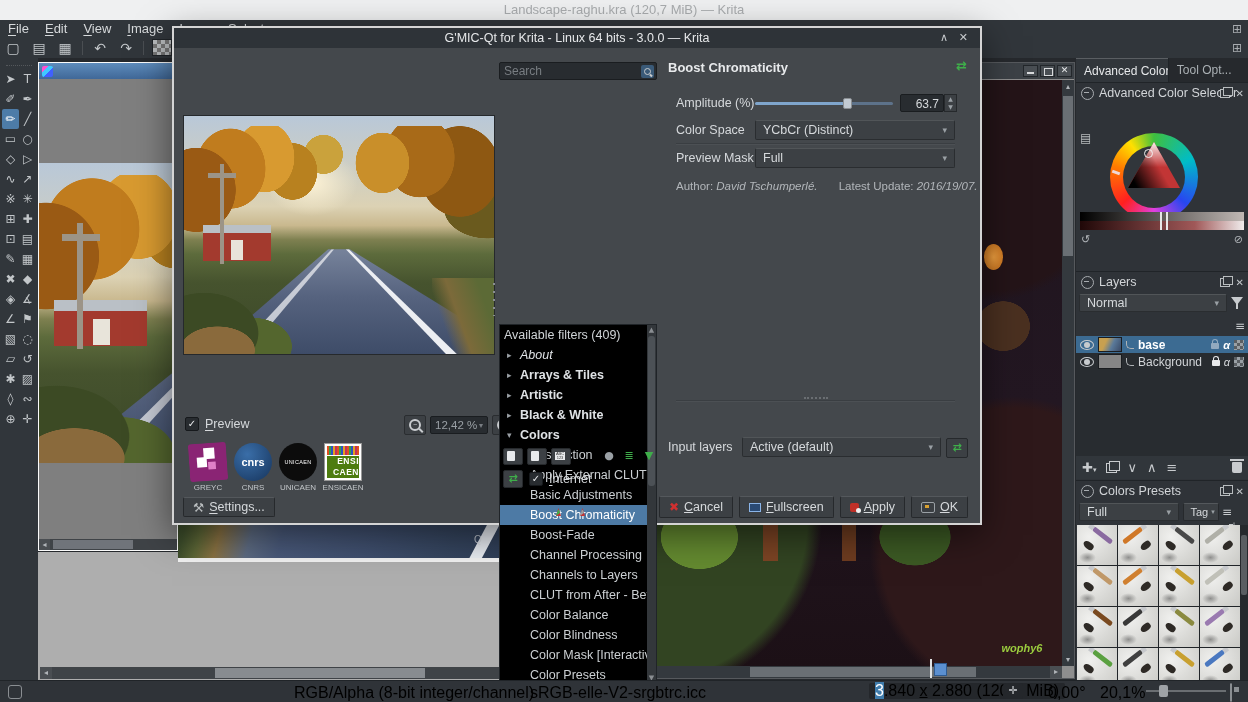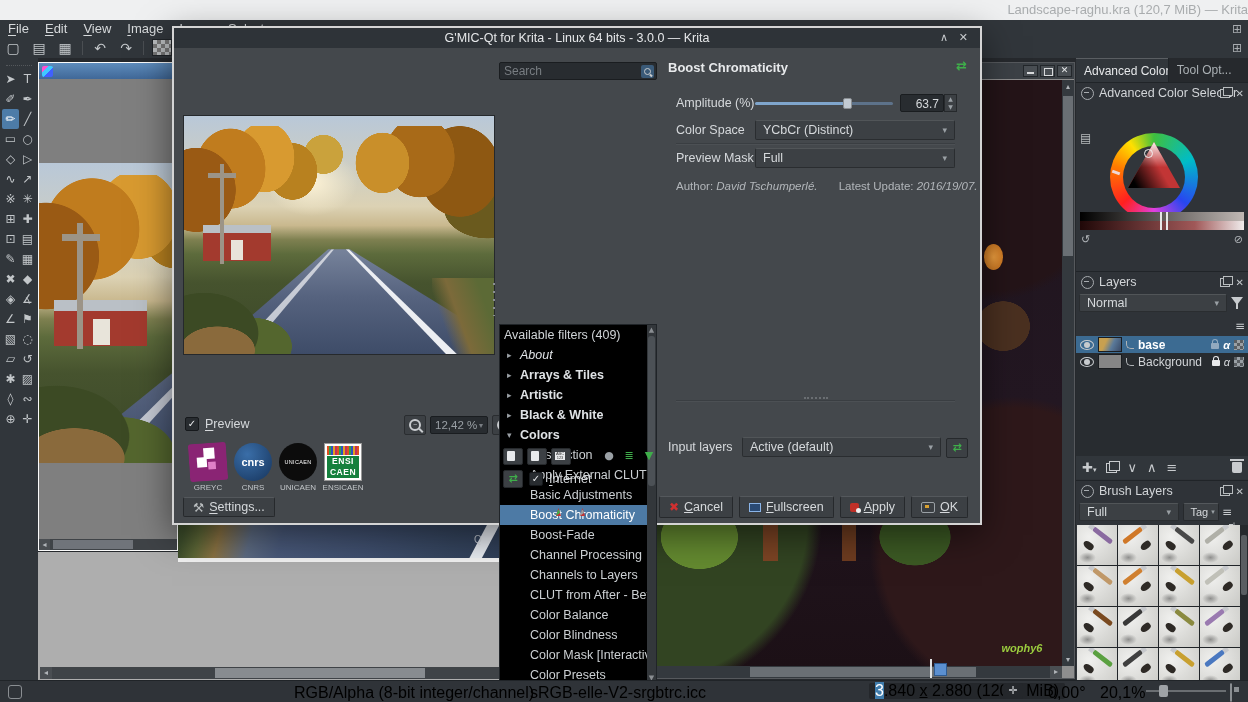--- a/index.html
+++ b/index.html
@@ -3,21 +3,21 @@
 <meta charset="utf-8">
 <style>
   html,body{margin:0;padding:0}
   body{width:1248px;height:702px;position:relative;overflow:hidden;background:#31363b;
        font-family:"Liberation Sans","DejaVu Sans",sans-serif;-webkit-font-smoothing:antialiased}
   .abs{position:absolute}
   .glyph{font-family:"DejaVu Sans",sans-serif}
 
   
   .os-titlebar{left:0;top:0;width:1248px;height:20px;background:#eff0f1;border-bottom:1px solid #d8dadb;
-     color:#a9acae;font-size:13px;text-align:right;line-height:20px}
+     color:#a9acae;font-size:13px;text-align:center;line-height:20px}
   .menubar{left:0;top:20px;width:1248px;height:17px;background:#31363b;display:flex;align-items:center;color:#d6d9db;font-size:13px}
   .menubar .mi{padding:0 8px;line-height:17px}
   .menubar .mi u,.uline u{text-decoration:underline;text-underline-offset:2px}
   .mb-right{right:6px;top:22px;color:#a8acb0;font-size:12px}
   .toolbar{left:0;top:37px;width:1248px;height:21px;background:#31363b;border-bottom:1px solid #202428;display:flex;align-items:center}
   .tbi{color:#c3c7ca;font-size:14px;width:26px;text-align:center}
   .tb-sep{width:1px;height:14px;background:#4a4e52;margin:0 4px}
   .swatch{width:18px;height:15px;margin-left:4px;border:1px solid #202428}
   .swatch.checker{background-image:linear-gradient(45deg,#777 25%,transparent 25%,transparent 75%,#777 75%),
       linear-gradient(45deg,#777 25%,transparent 25%,transparent 75%,#777 75%);background-size:8px 8px;background-position:0 0,4px 4px;background-color:#b9bcbe}
@@ -138,21 +138,21 @@
   .logo{width:38px;height:38px;position:relative}
   .logo-cap{width:44px;text-align:center;color:#c3c7ca;font-size:8px;margin-top:2px}
   .lg-greyc{background:#8a2474;border-radius:3px;transform:rotate(-4deg);
      background-image:linear-gradient(#fff,#fff),linear-gradient(#fff,#fff),linear-gradient(#e080c8,#e080c8);
      background-size:30% 30%,26% 26%,20% 20%;background-position:58% 18%,28% 48%,62% 62%;background-repeat:no-repeat}
   .lg-cnrs{background:radial-gradient(circle at 35% 30%,#3a6ea8,#16345c);border-radius:50%;color:#fff;display:flex;align-items:center;justify-content:center;font-weight:bold;font-size:11px}
   .lg-unicaen{background:#0c0c0c;border-radius:50%;color:#fff;display:flex;align-items:center;justify-content:center;font-size:5.5px;letter-spacing:.3px}
   .lg-ensicaen{background:#fff;border:1px solid #999;box-sizing:border-box}
   .lg-ensicaen .strip{position:absolute;left:2px;right:2px;top:2px;height:9px;
      background:repeating-linear-gradient(90deg,#e05020 0 2px,#30a050 2px 4px,#3050c0 4px 6px,#e0a020 6px 8px,#c03060 8px 10px)}
-  .lg-ensicaen .blk{position:absolute;left:2px;right:2px;top:12px;bottom:2px;background:#15803d;color:#fff;font-weight:bold;font-size:8.5px;line-height:11px;text-align:center;letter-spacing:.5px}
+  .lg-ensicaen .blk{position:absolute;left:2px;right:2px;top:12px;bottom:2px;background:#4d7c0f;color:#fff;font-weight:bold;font-size:8.5px;line-height:11px;text-align:right;letter-spacing:.5px}
   .gbtn{background:#3c4044;border:1px solid #26292c;border-top-color:#54585c;border-radius:2px;color:#d6d9dc;font-size:12.5px;
         display:inline-flex;align-items:center;gap:5px;padding:0 9px;height:20px;box-sizing:border-box}
   .g-settings{left:9px;top:449px}
   .vdots{left:318px;top:232px;width:4px;height:36px;background-image:radial-gradient(circle,#8a8e92 1.2px,transparent 1.5px);background-size:4px 8px;background-repeat:repeat-y}
   .g-search{left:325px;top:14px;width:158px;height:18px;background:#282c30;border:1px solid #1a1d20;border-radius:2px;box-sizing:border-box;display:flex;align-items:center}
   .g-search input{flex:1;min-width:0;background:transparent;border:none;outline:none;color:#d6d9dc;font-size:12px;padding:0 4px}
   .g-search input::placeholder{color:#787d82}
   .srch-ic{width:13px;height:13px;background:#3a5a78;border-radius:2px;margin-right:2px;display:flex;align-items:center;justify-content:center}
   .srch-ic .mag{width:5px;height:5px;border-width:1.5px}
   .srch-ic .mag::after{height:3px;bottom:-3px;right:-2px}
@@ -711,21 +711,21 @@
       <span class="glyph">∨</span>
       <span class="glyph">∧</span>
       <span class="glyph">≡</span>
       <span class="trash"></span>
     </div>
   </div>
 
   <div style="position:relative;height:250px;border-top:1px solid #202428">
     <div class="phead">
       <span class="pico"></span>
-      <span>Brush Layers</span>
+      <span>Colors Presets</span>
       <span class="rt">
           <span class="flt"></span>
           <span class="xg glyph">✕</span>
         </span>
     </div>
     <div class="abs combo bp-combo">
       <span>Full</span>
         <span class="car glyph">▾</span>
     </div>
     <div class="abs gbtn tagbtn" style="padding:0 4px">

